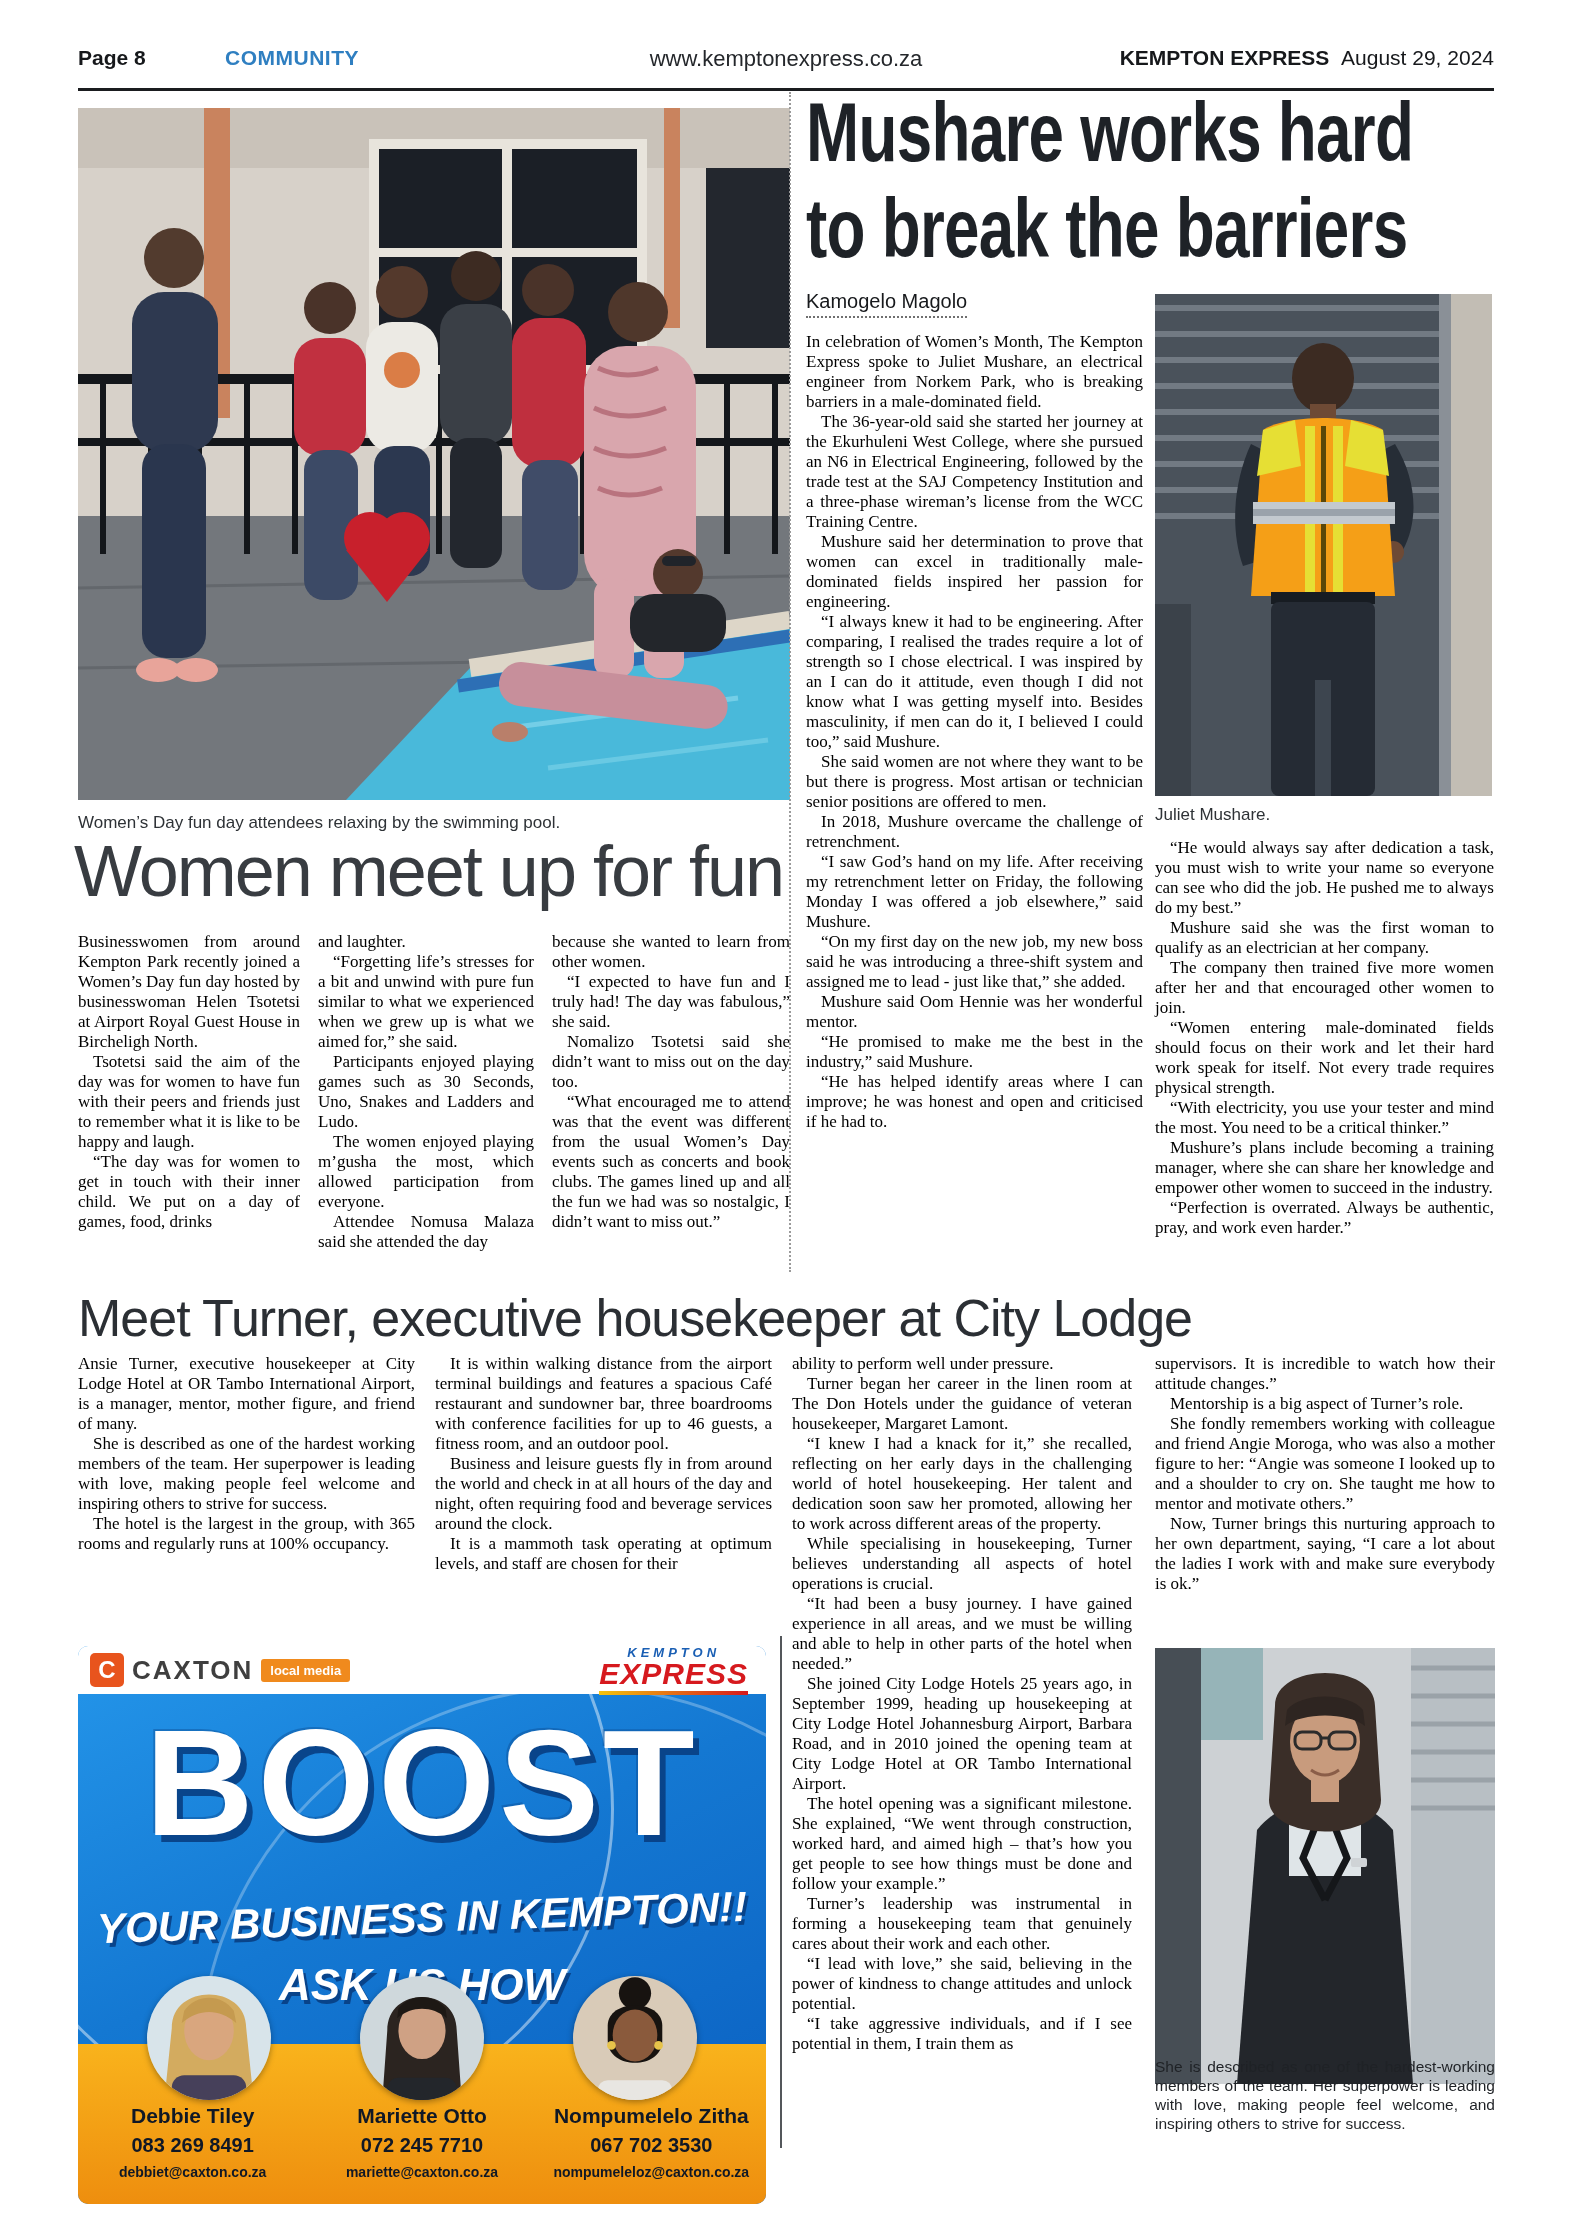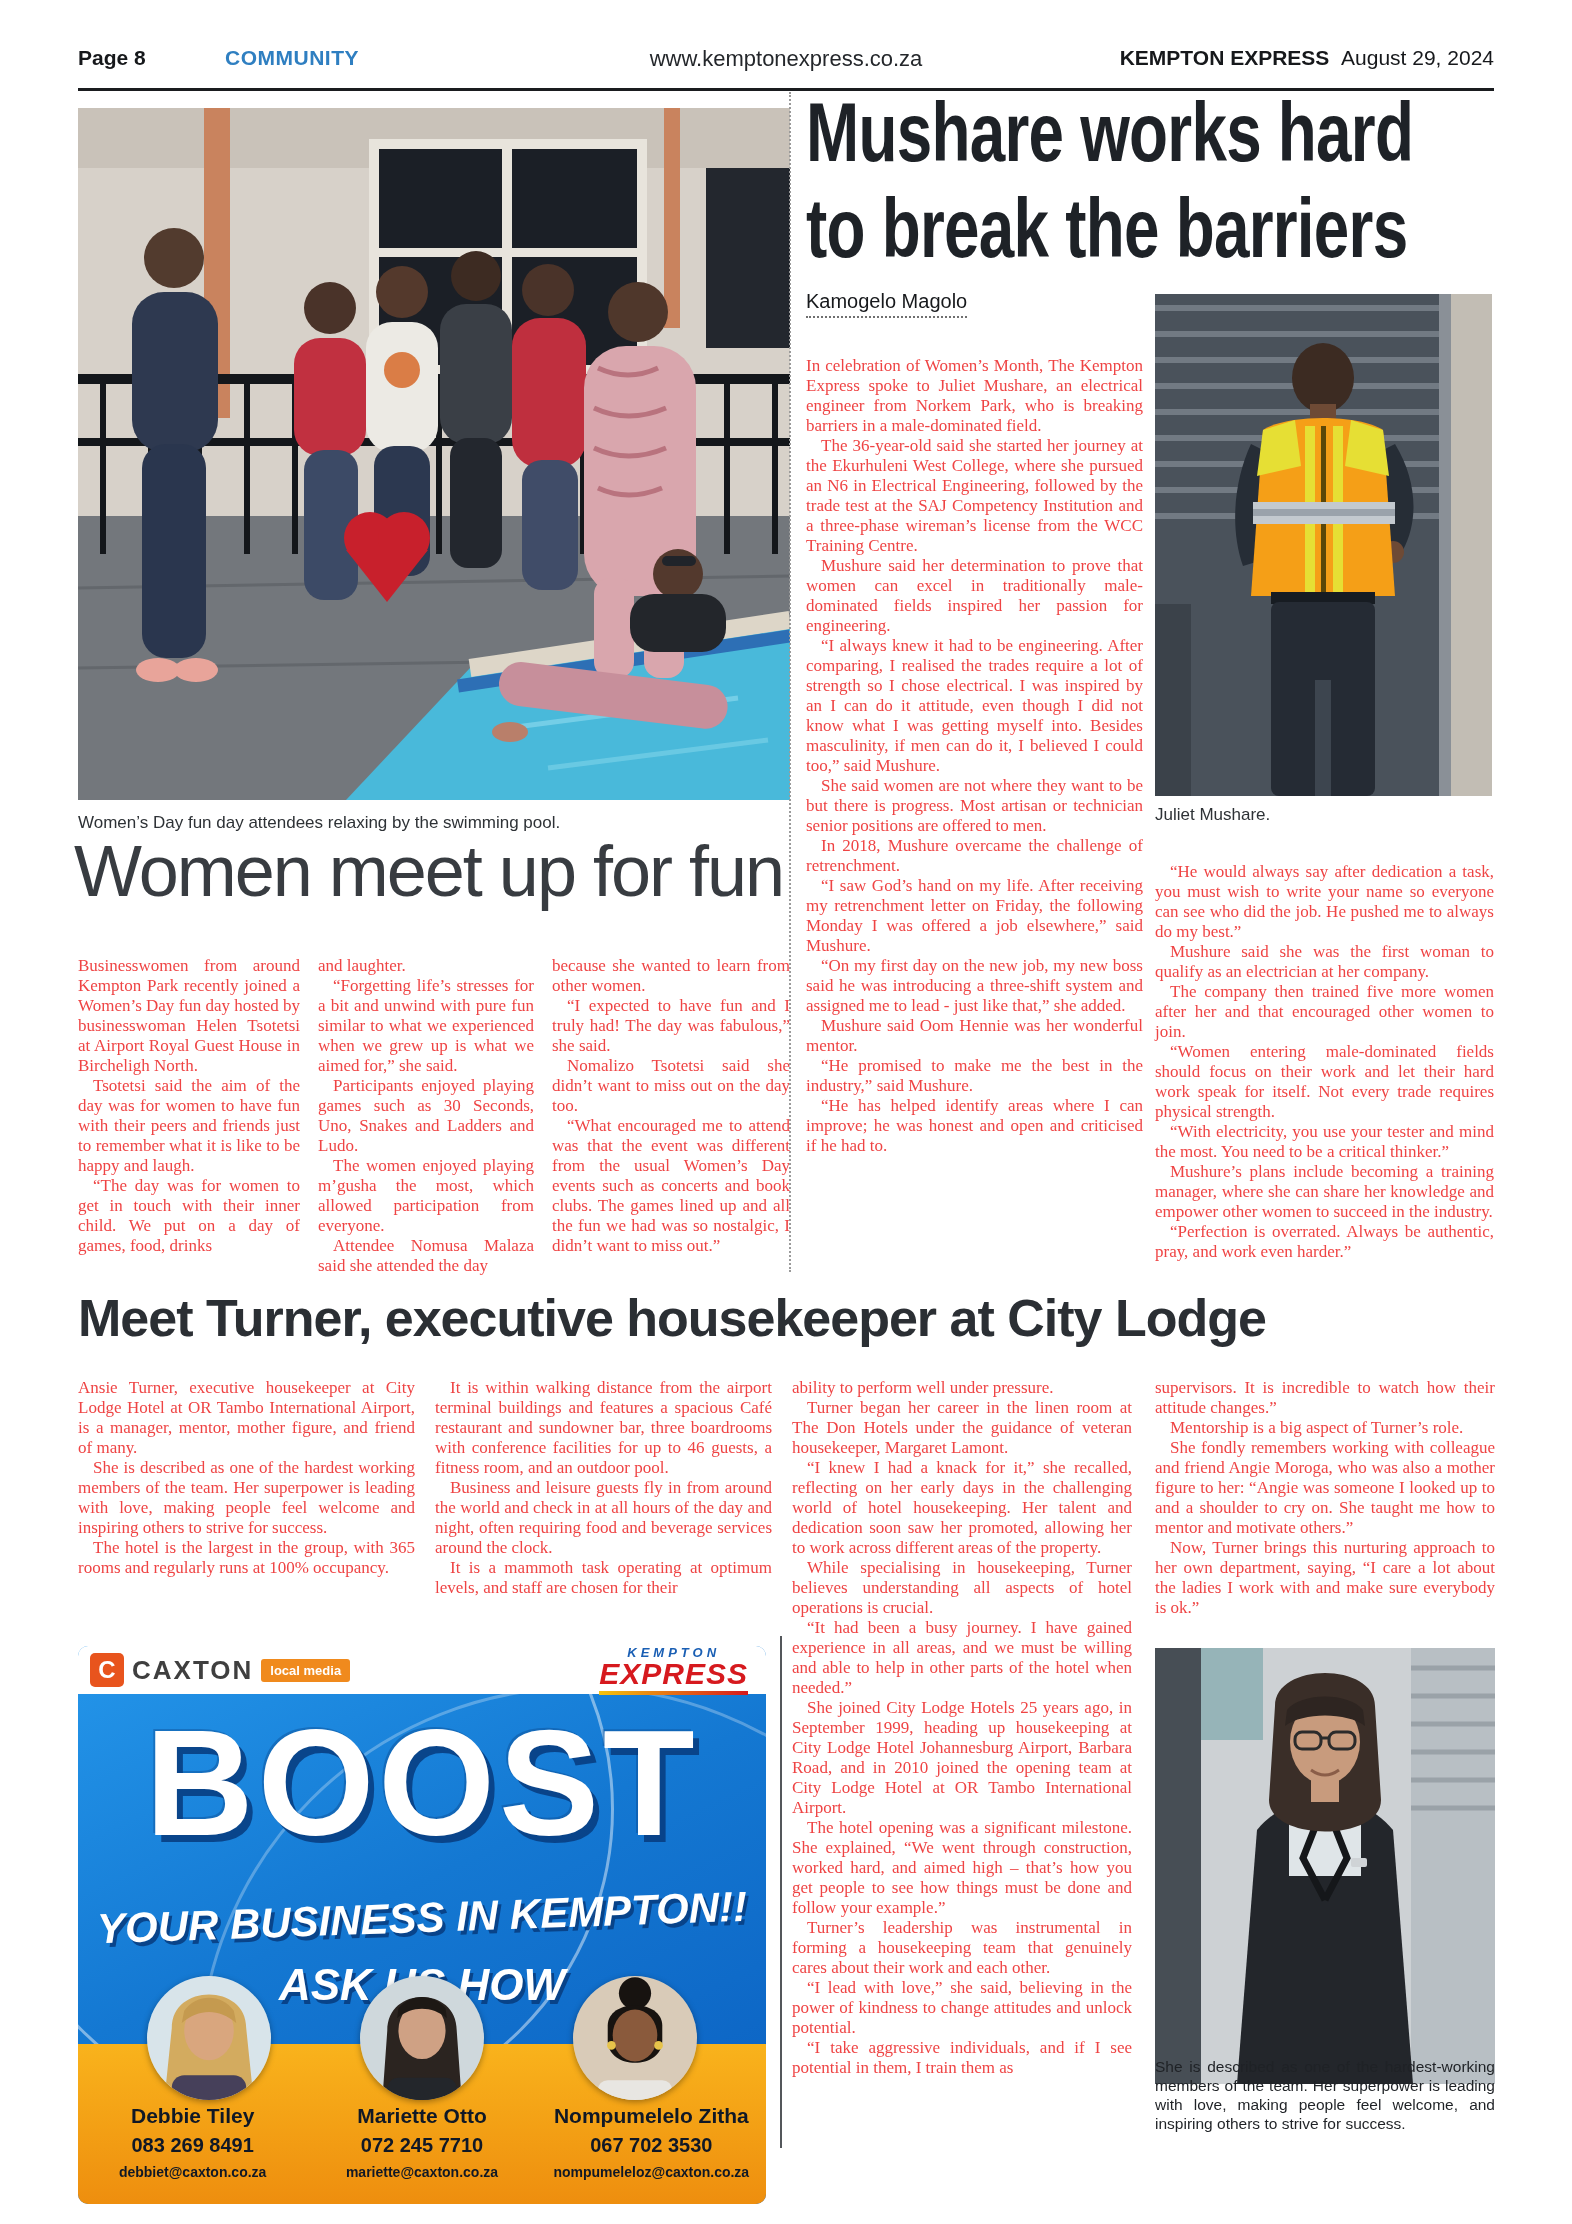--- a/index.html
+++ b/index.html
@@ -8,21 +8,21 @@
 
   
   .hdr{position:absolute;left:78px;top:34px;width:1416px;height:54px;border-bottom:3px solid #1a1c1f;}
   .hdr-page{position:absolute;left:0;top:12px;font-size:21px;font-weight:bold;color:#16181b;}
   .hdr-section{position:absolute;left:147px;top:12px;font-size:21px;font-weight:bold;letter-spacing:.5px;color:#2f7fc1;}
   .hdr-site{position:absolute;left:50%;transform:translateX(-50%);top:12px;font-size:22px;color:#24272b;}
   .hdr-right{position:absolute;right:0;top:12px;font-size:21px;color:#16181b;}
   .hdr-right .mast{font-weight:bold;}
 
   
-  .serif{font-family:"Liberation Serif",serif;font-size:17px;line-height:20px;text-align:justify;color:#ef4444;margin-top:24px;}
+  .serif{font-family:"Liberation Serif",serif;font-size:17px;line-height:20px;text-align:justify;color:#000000;}
   .serif p{margin:0;}
   .serif p + p{text-indent:15px;}
   .serif.indent-first p:first-child{text-indent:15px;}
   .caption{font-size:17px;line-height:21px;color:#2e3236;}
 
   
   .women-photo{position:absolute;left:78px;top:108px;width:712px;height:692px;}
   .women-caption{position:absolute;left:78px;top:812px;width:712px;}
   .women-headline{position:absolute;left:74px;top:830px;font-size:72px;font-weight:400;
                   letter-spacing:-2px;color:#383c41;white-space:nowrap;}
@@ -41,21 +41,21 @@
           transform:scaleX(.76);transform-origin:0 0;}
   .m-byline{position:absolute;left:0;top:206px;font-size:20px;color:#17191c;
             border-bottom:2px dotted #6f6f6f;padding-bottom:3px;}
   .m-colA{position:absolute;left:0;top:248px;width:337px;}
   .m-photo{position:absolute;left:349px;top:210px;width:337px;height:502px;}
   .m-photo-caption{position:absolute;left:349px;top:720px;width:337px;}
   .m-colB{position:absolute;left:349px;top:754px;width:339px;}
 
   
   .turner{position:absolute;left:78px;top:1288px;width:1418px;}
-  .t-head{position:absolute;left:0;top:0;font-size:52px;font-weight:700;letter-spacing:-1px;color:#2b2f34;white-space:nowrap;}
+  .t-head{position:absolute;left:0;top:0;font-size:52px;font-weight:400;letter-spacing:-1px;color:#2b2f34;white-space:nowrap;}
   .t-col1{position:absolute;left:0;   top:66px;width:337px;}
   .t-col2{position:absolute;left:357px;top:66px;width:337px;}
   .t-col3{position:absolute;left:714px;top:66px;width:340px;}
   .t-col4{position:absolute;left:1077px;top:66px;width:340px;}
   .t-rule{position:absolute;left:702px;top:348px;height:512px;border-left:2px solid #54575b;}
   .t-photo{position:absolute;left:1077px;top:360px;width:340px;height:436px;}
   .t-caption{position:absolute;left:1077px;top:769px;width:340px;font-size:15.5px;line-height:19px;
              color:#1f2226;text-align:justify;}
 
   

